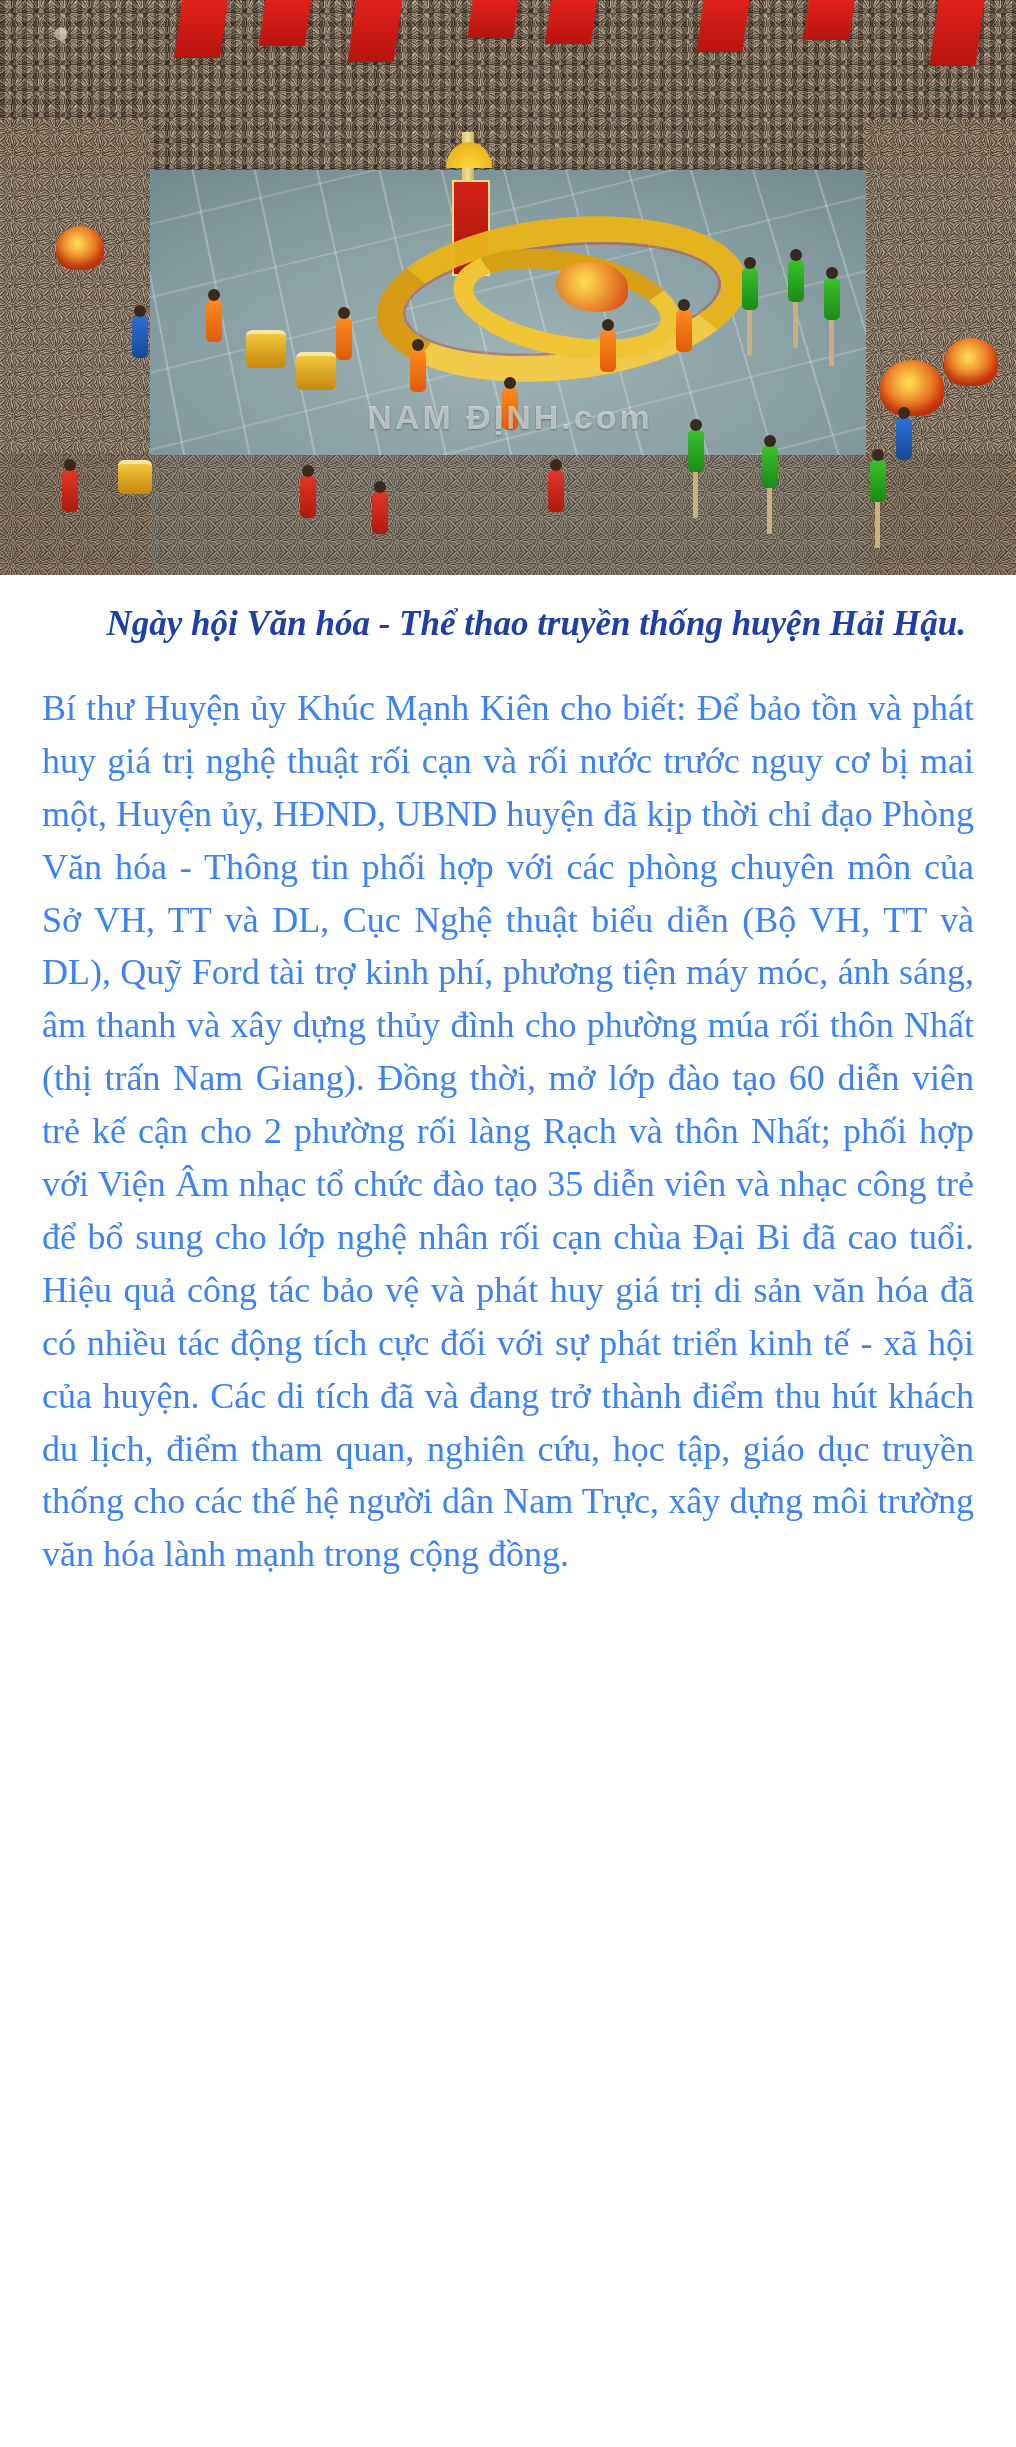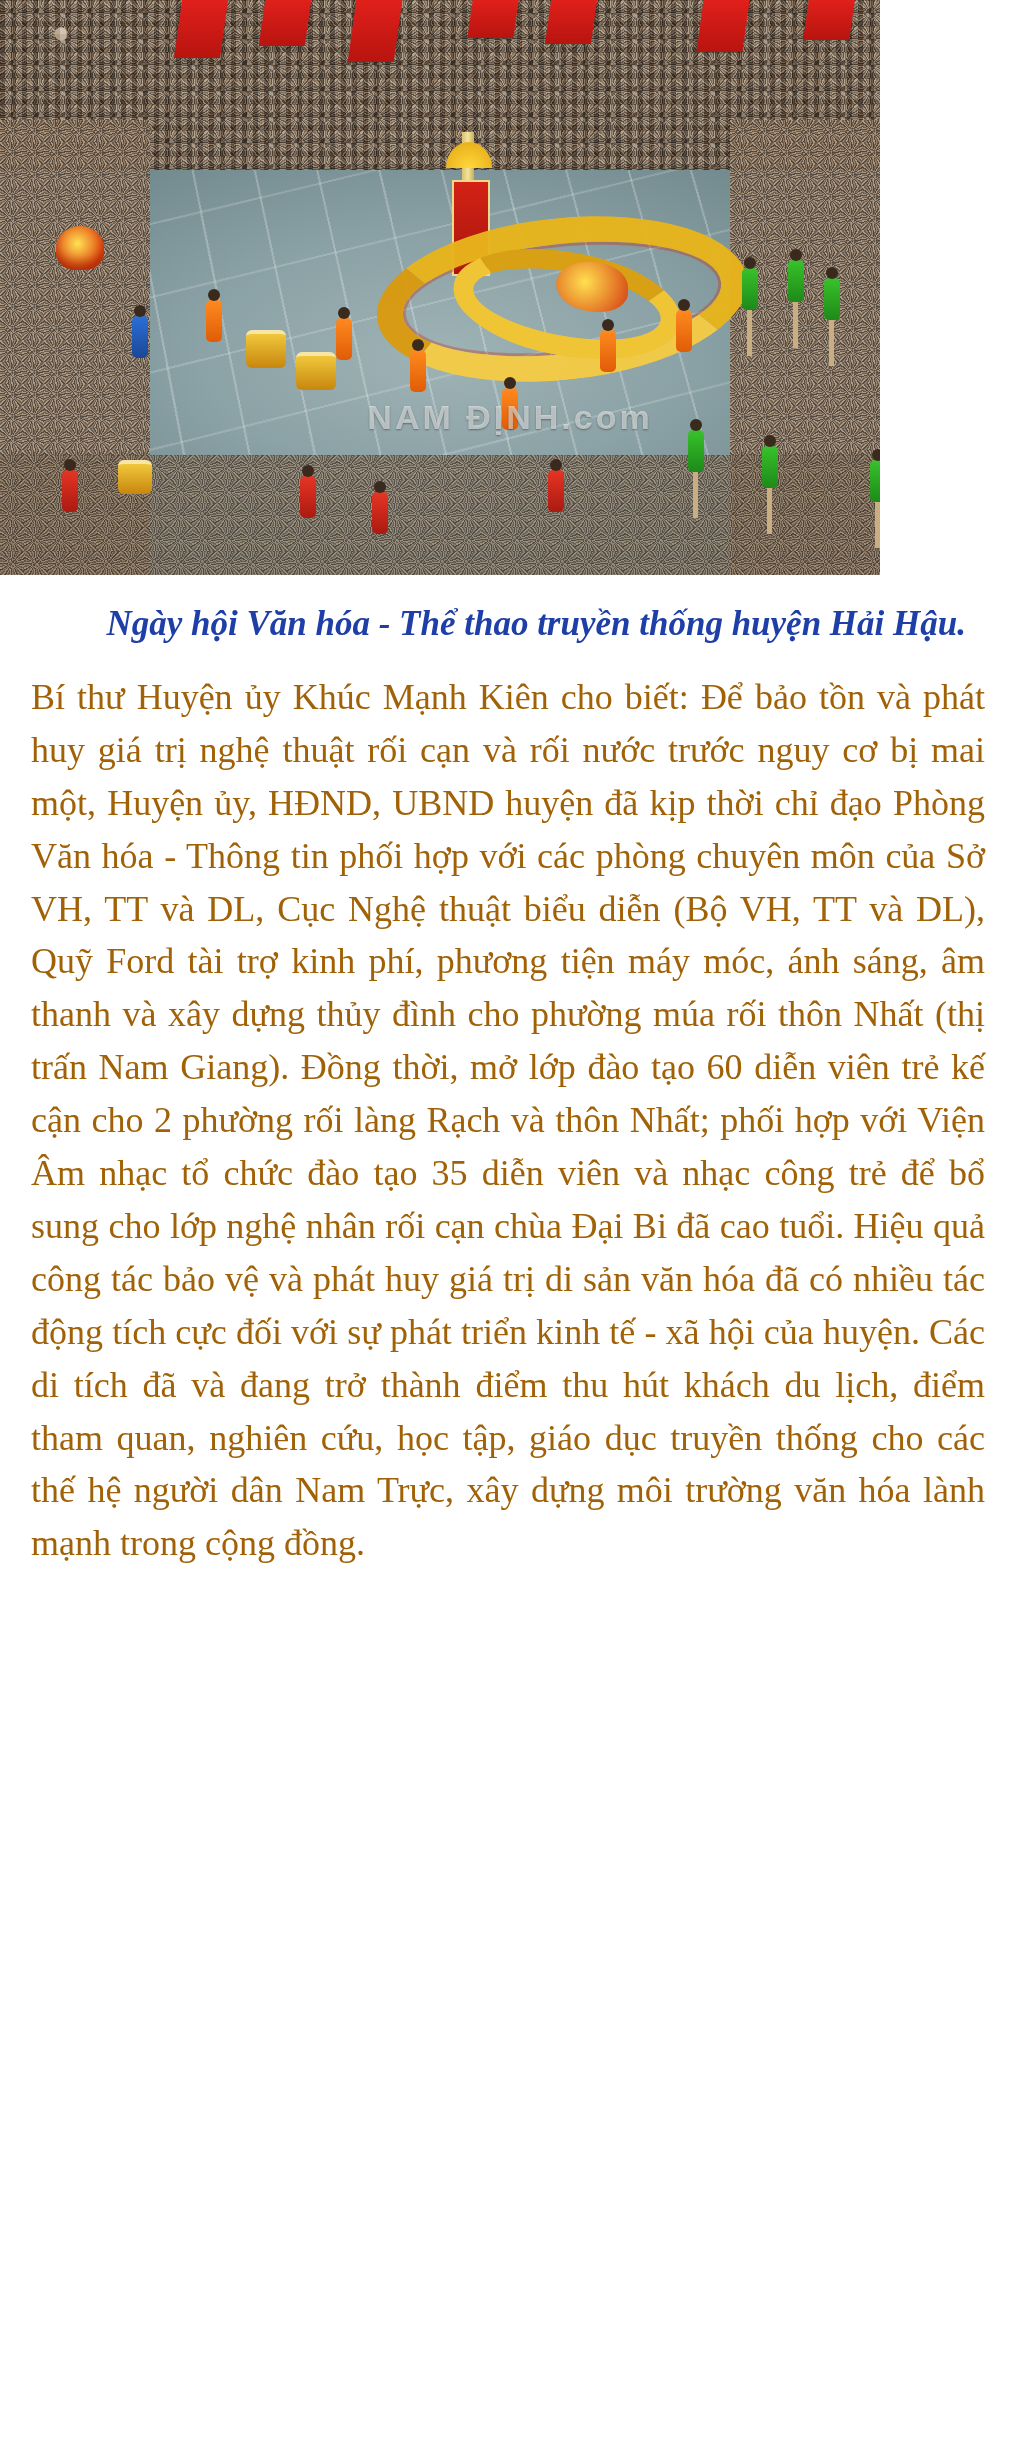--- a/index.html
+++ b/index.html
@@ -15,21 +15,21 @@
     width: 1016px;
     min-height: 2447px;
     background: #ffffff;
     position: relative;
     overflow: hidden;
   }
 
   
   .photo {
     position: relative;
-    width: 880px;
+    width: 1016px;
     height: 575px;
     overflow: hidden;
     background: #7d8c8e;
   }
   .photo .ground {
     position: absolute;
     left: 0; top: 0; right: 0; bottom: 0;
     background:
       radial-gradient(ellipse 60% 45% at 50% 62%, #9fb3b5 0%, #8ba2a6 45%, #7b9296 75%, #6e868b 100%);
   }
@@ -210,22 +210,22 @@
     line-height: 1.34;
     text-align: right;
     margin: 0;
   }
 
   
   .article {
     padding: 22px 30px 40px 30px;
   }
   .article p {
-    margin: 1px;
-    color: #a16207;
+    margin: 12px;
+    color: #3b82f6;
     font-family: "Liberation Serif", serif;
     font-size: 36px;
     line-height: 1.47;
     text-align: justify;
     text-justify: inter-word;
     hyphens: none;
   }
 </style>
 </head>
 <body>

